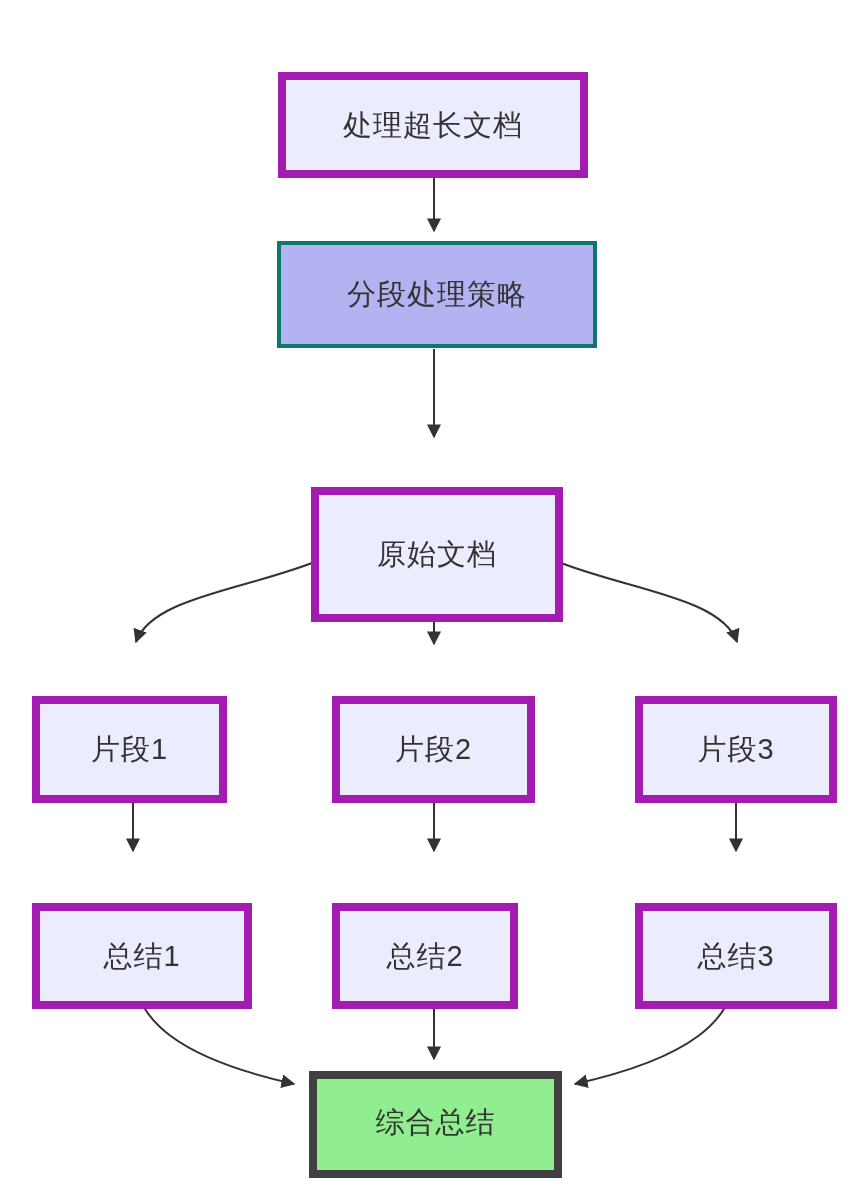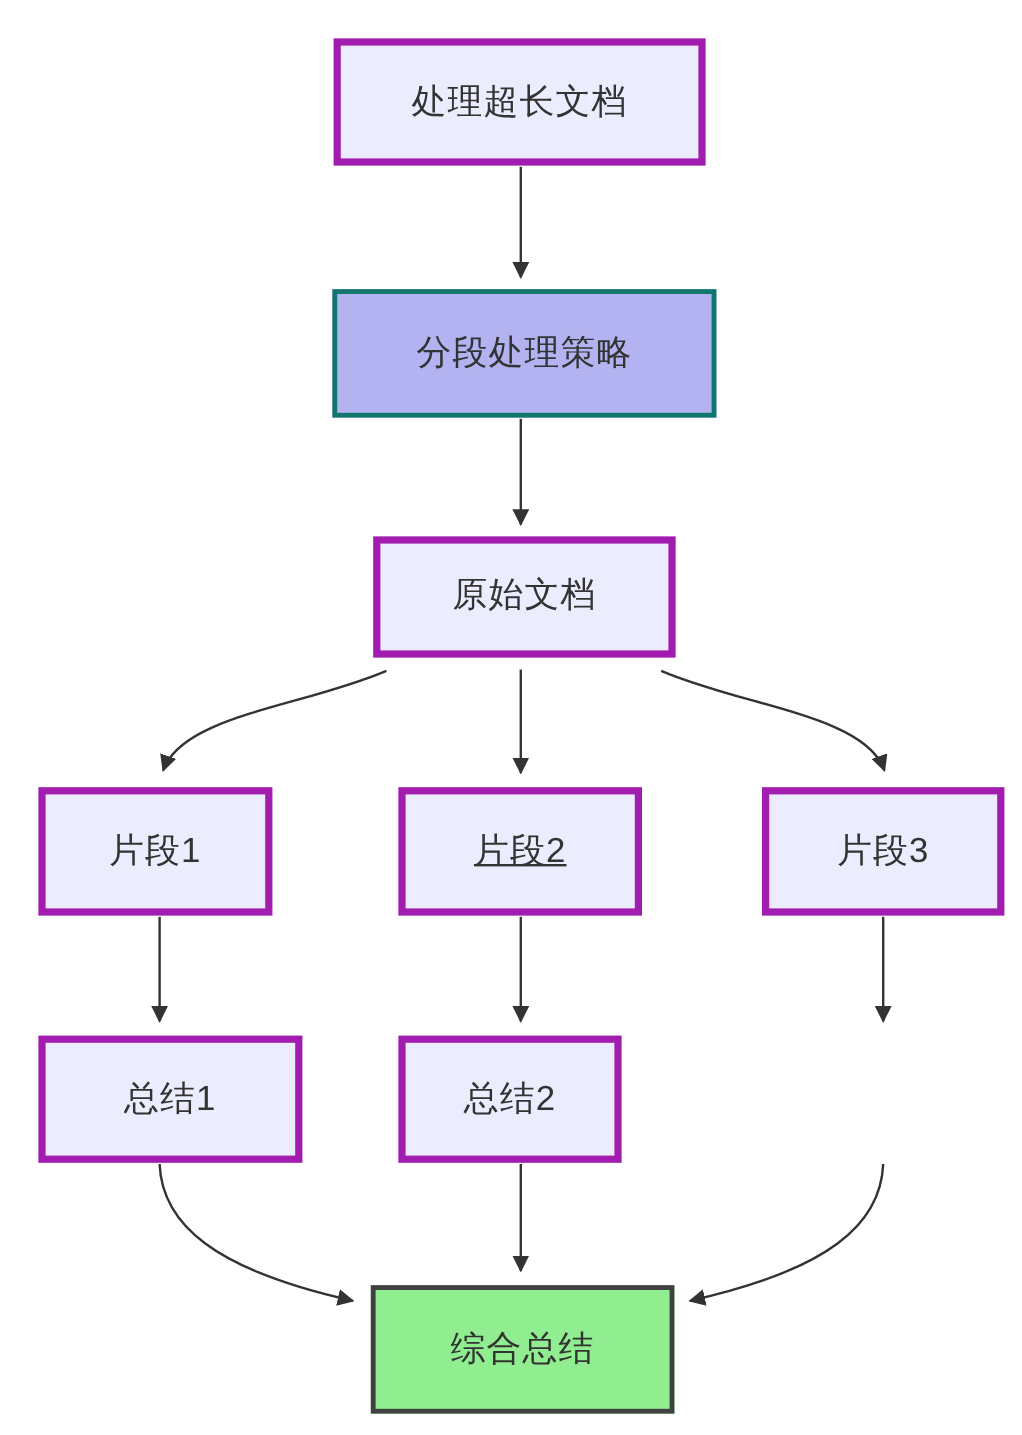--- a/index.html
+++ b/index.html
@@ -29,36 +29,38 @@
     align-items: center;
     justify-content: center;
     font-size: 29px;
     line-height: 1;
     color: #333333;
     letter-spacing: 1px;
     white-space: nowrap;
   }
   .node.default {
     background: #ECECFF;
-    border: 6px solid #a21caf;
+    border: 8px solid #a21caf;
+    margin-top: 40px;
   }
   .node.emphasis {
     background: #B3B3F2;
     border: 4px solid #0f766e;
   }
   .node.success {
     background: #90EE90;
-    border: 4px solid #404040;
+    border: 8px solid #404040;
+    font-family: Liberation Mono, monospace;
   }
   
   #n-title    { left: 278px; top: 32px;   width: 310px; height: 106px; }
   #n-strategy { left: 277px; top: 241px;  width: 320px; height: 107px; }
-  #n-source   { left: 311px; top: 447px;  width: 252px; height: 101px; font-family: Liberation Mono, monospace; }
+  #n-source   { left: 311px; top: 447px;  width: 252px; height: 135px; }
   #n-seg1     { left: 32px;  top: 656px;  width: 195px; height: 107px; text-align: right; }
-  #n-seg2     { left: 332px; top: 656px;  width: 203px; height: 107px; text-decoration: underline; }
+  #n-seg2     { left: 332px; top: 656px;  width: 203px; height: 107px; }
   #n-seg3     { left: 635px; top: 656px;  width: 202px; height: 107px; }
   #n-sum1     { left: 32px;  top: 863px;  width: 220px; height: 106px; }
   #n-sum2     { left: 332px; top: 863px;  width: 186px; height: 106px; }
   #n-sum3     { left: 635px; top: 863px;  width: 202px; height: 106px; }
   #n-final    { left: 309px; top: 1071px; width: 253px; height: 107px; }
   .edge {
     stroke: #333333;
     stroke-width: 2px;
     fill: none;
   }
@@ -96,16 +98,17 @@
   <div id="n-seg1" class="node default">片段1</div>
 
   <div id="n-seg2" class="node default">片段2</div>
 
   <div id="n-seg3" class="node default">片段3</div>
 
   <div id="n-sum1" class="node default">总结1</div>
 
   <div id="n-sum2" class="node default">总结2</div>
 
+  <div id="n-sum3" class="node default">总结3</div>
 
   <div id="n-final" class="node success">综合总结</div>
 
 </div>
 
 </body></html>

